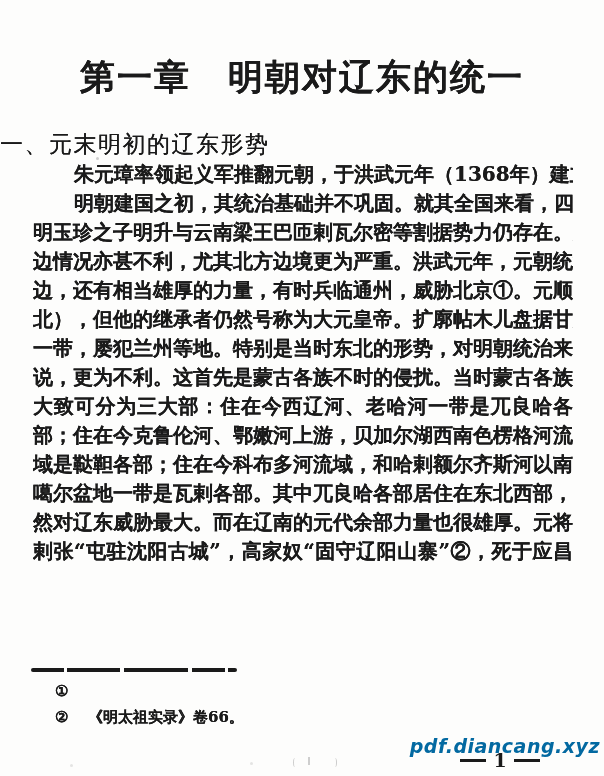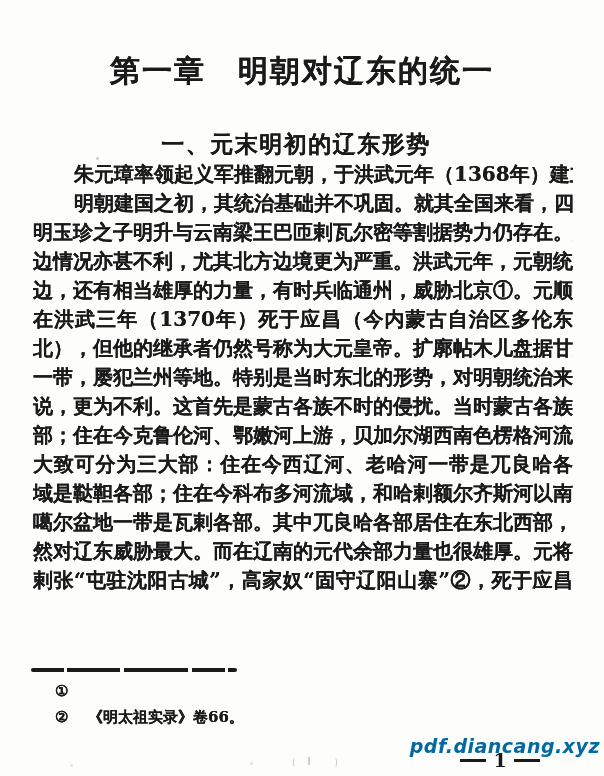--- a/index.html
+++ b/index.html
@@ -18,34 +18,34 @@
     margin:0 auto;
     background:var(--paper);
     color:var(--ink);
     overflow:hidden;
   }
   
   .chapter-title{
     position:absolute;
     top:31px; left:0; right:0;
     text-align:center;
-    font-size:30px;
+    font-size:35px;
     font-weight:bold;
     letter-spacing:2px;
     text-shadow:0 0 .6px currentColor;
     white-space:nowrap;
     font-family:Liberation Mono, monospace;
   }
   
   .section-heading{
     position:absolute;
     top:110px; left:0; right:12px;
-    text-align:center;
+    text-align:left;
     font-size:23px;
-    font-weight:bold;
+    font-weight:normal;
     letter-spacing:1.5px;
     text-shadow:0 0 .5px currentColor;
     white-space:nowrap;
   }
   
   .body-text{
     position:absolute;
     top:160px; left:33px;
     width:540px;
   }
@@ -138,26 +138,25 @@
   <h1 class="chapter-title">第一章　明朝对辽东的统一</h1>
 
   <h2 class="section-heading">一、元末明初的辽东形势</h2>
 
   <div class="body-text">
       <div class="bline indent">朱元璋率领起义军推翻元朝，于洪武元年（1368年）建立了</div>
       <div class="bline indent">明朝建国之初，其统治基础并不巩固。就其全国来看，四川</div>
       <div class="bline">明玉珍之子明升与云南梁王巴匝剌瓦尔密等割据势力仍存在。周</div>
       <div class="bline">边情况亦甚不利，尤其北方边境更为严重。洪武元年，元朝统治</div>
       <div class="bline">边，还有相当雄厚的力量，有时兵临通州，威胁北京①。元顺帝</div>
-      <div class="bline">在洪武三年（1370年）死于应昌（今内蒙古自治区多伦东</div>
       <div class="bline">北），但他的继承者仍然号称为大元皇帝。扩廓帖木儿盘据甘肃</div>
       <div class="bline">一带，屡犯兰州等地。特别是当时东北的形势，对明朝统治来</div>
       <div class="bline">说，更为不利。这首先是蒙古各族不时的侵扰。当时蒙古各族，</div>
+      <div class="bline">大致可分为三大部：住在今西辽河、老哈河一带是兀良哈各</div>
       <div class="bline">部；住在今克鲁伦河、鄂嫩河上游，贝加尔湖西南色楞格河流</div>
-      <div class="bline">大致可分为三大部：住在今西辽河、老哈河一带是兀良哈各</div>
       <div class="bline">域是鞑靼各部；住在今科布多河流域，和哈剌额尔齐斯河以南准</div>
       <div class="bline">噶尔盆地一带是瓦剌各部。其中兀良哈各部居住在东北西部，当</div>
       <div class="bline">然对辽东威胁最大。而在辽南的元代余部力量也很雄厚。元将哈</div>
       <div class="bline">剌张“屯驻沈阳古城”，高家奴“固守辽阳山寨”②，死于应昌</div>
     </div>
 
   <div class="footnote-rule"></div>
 
   <div class="footnotes">
       <div class="footnote">

